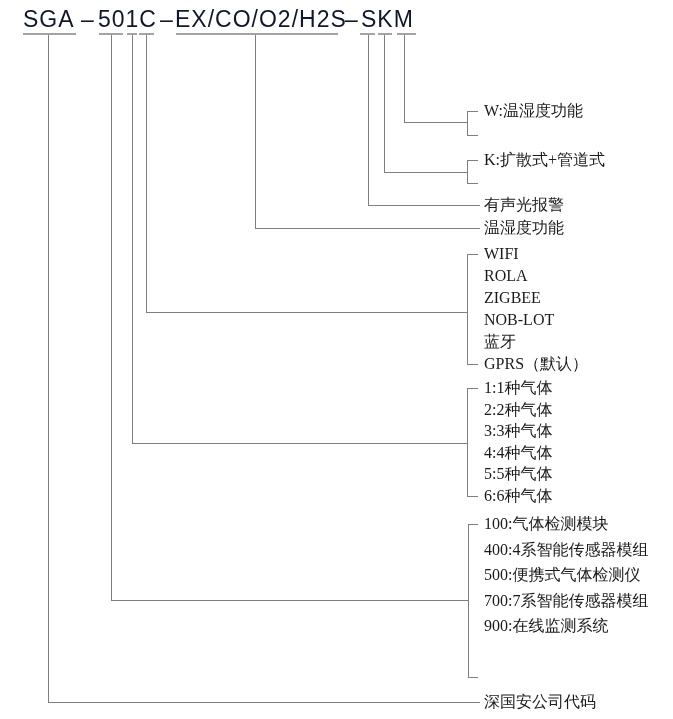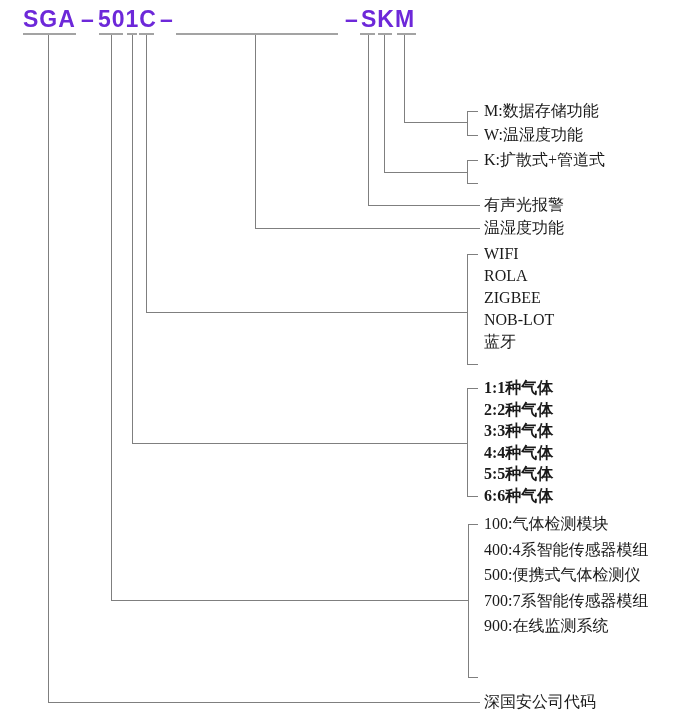--- a/index.html
+++ b/index.html
@@ -1,43 +1,44 @@
 <!DOCTYPE html>
 <html><head>
 <meta charset="utf-8">
 <style>
   html,body{margin:0;padding:0;background:#ffffff;}
   .canvas{position:relative;width:673px;height:719px;background:#ffffff;overflow:hidden;
           font-family:"Liberation Serif","DejaVu Serif",serif;color:#1a1a1a;}
   
   .tseg{position:absolute;top:6px;font-family:"Liberation Sans","DejaVu Sans",sans-serif;
-        font-weight:bold;font-size:23px;line-height:27px;letter-spacing:1px;color:#6d28d9;white-space:nowrap;}
+        font-weight:normal;font-size:23px;line-height:27px;letter-spacing:1px;color:#0f172a;white-space:nowrap;}
   .underline{position:absolute;top:33px;height:2px;background:#a3a3a3;}
   
   .vl{position:absolute;width:1px;background:#7f7f7f;}
   .hl{position:absolute;height:1px;background:#7f7f7f;}
   
   .lab{position:absolute;left:484px;height:22px;line-height:22px;font-size:16px;white-space:nowrap;}
   .list{position:absolute;left:484px;font-size:16px;white-space:nowrap;}
   .list .row{display:block;}
   .list-storage .row{height:24px;line-height:24px;}
   .list-sampling .row{height:23px;line-height:23px;}
   .list-comm .row{height:22px;line-height:22px;}
-  .list-count .row{height:21.6px;line-height:21.6px;font-weight:bold;}
+  .list-count .row{height:21.6px;line-height:21.6px;}
   .list-series .row{height:25.5px;line-height:25.5px;}
 </style>
 </head>
 <body>
 
 <div class="canvas">
 
   <span class="tseg" style="left:23px">SGA</span>
   <span class="tseg" style="left:81px">–</span>
   <span class="tseg" style="left:98px">501C</span>
   <span class="tseg" style="left:160px">–</span>
+  <span class="tseg" style="left:175px">EX/CO/O2/H2S</span>
   <span class="tseg" style="left:345px">–</span>
   <span class="tseg" style="left:361px">SKM</span>
 
   <div class="underline" style="left:23px;width:53px"></div>
   <div class="underline" style="left:99px;width:24px"></div>
   <div class="underline" style="left:127px;width:10px"></div>
   <div class="underline" style="left:139px;width:15px"></div>
   <div class="underline" style="left:176px;width:162px"></div>
   <div class="underline" style="left:360px;width:15px"></div>
   <div class="underline" style="left:378px;width:14px"></div>
@@ -75,37 +76,37 @@
 
   <div class="vl" style="left:467px;top:388px;height:108px"></div>
   <div class="hl" style="left:467px;top:388px;width:11px"></div>
   <div class="hl" style="left:467px;top:496px;width:11px"></div>
 
   <div class="vl" style="left:468px;top:524px;height:153px"></div>
   <div class="hl" style="left:468px;top:524px;width:10px"></div>
   <div class="hl" style="left:468px;top:677px;width:10px"></div>
 
   <div class="list list-storage" style="top:99px">
-      <div class="row">M:数据存储功能</div>
       <div class="row">W:温湿度功能</div>
     </div>
 
   <div class="list list-sampling" style="top:148px">
       <div class="row">K:扩散式+管道式</div>
     </div>
 
   <div class="lab" style="top:194px">有声光报警</div>
   <div class="lab" style="top:217px">温湿度功能</div>
 
   <div class="list list-comm" style="top:243px">
       <div class="row">WIFI</div>
       <div class="row">ROLA</div>
       <div class="row">ZIGBEE</div>
       <div class="row">NOB-LOT</div>
       <div class="row">蓝牙</div>
+      <div class="row">GPRS（默认）</div>
     </div>
 
   <div class="list list-count" style="top:377px">
       <div class="row">1:1种气体</div>
       <div class="row">2:2种气体</div>
       <div class="row">3:3种气体</div>
       <div class="row">4:4种气体</div>
       <div class="row">5:5种气体</div>
       <div class="row">6:6种气体</div>
     </div>

